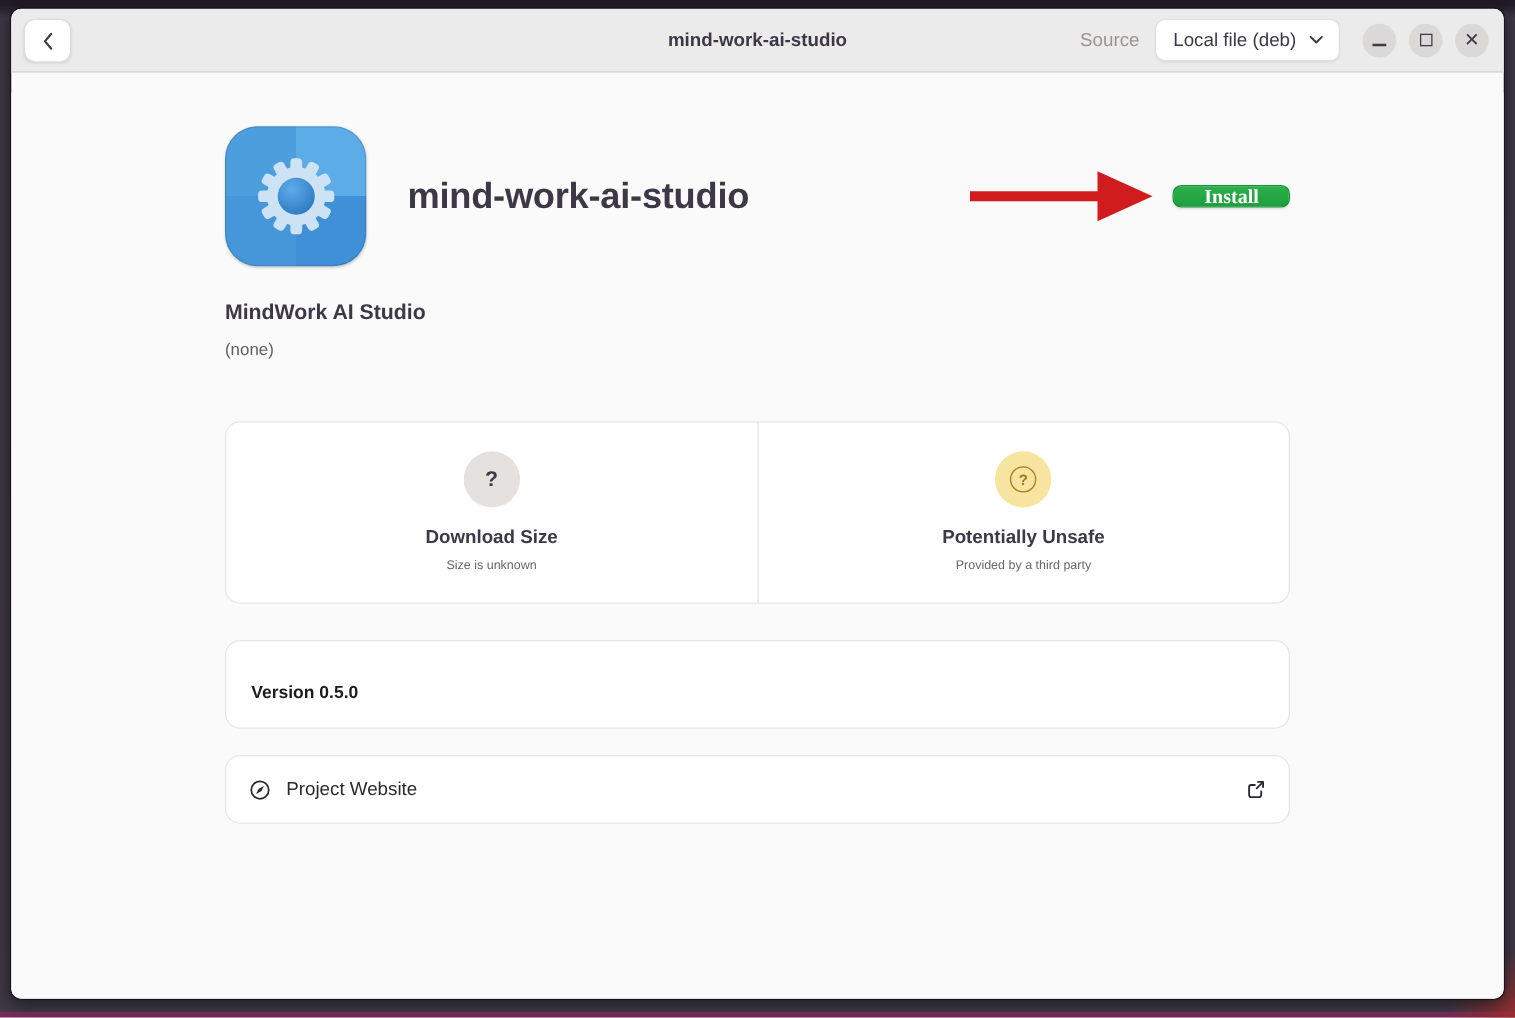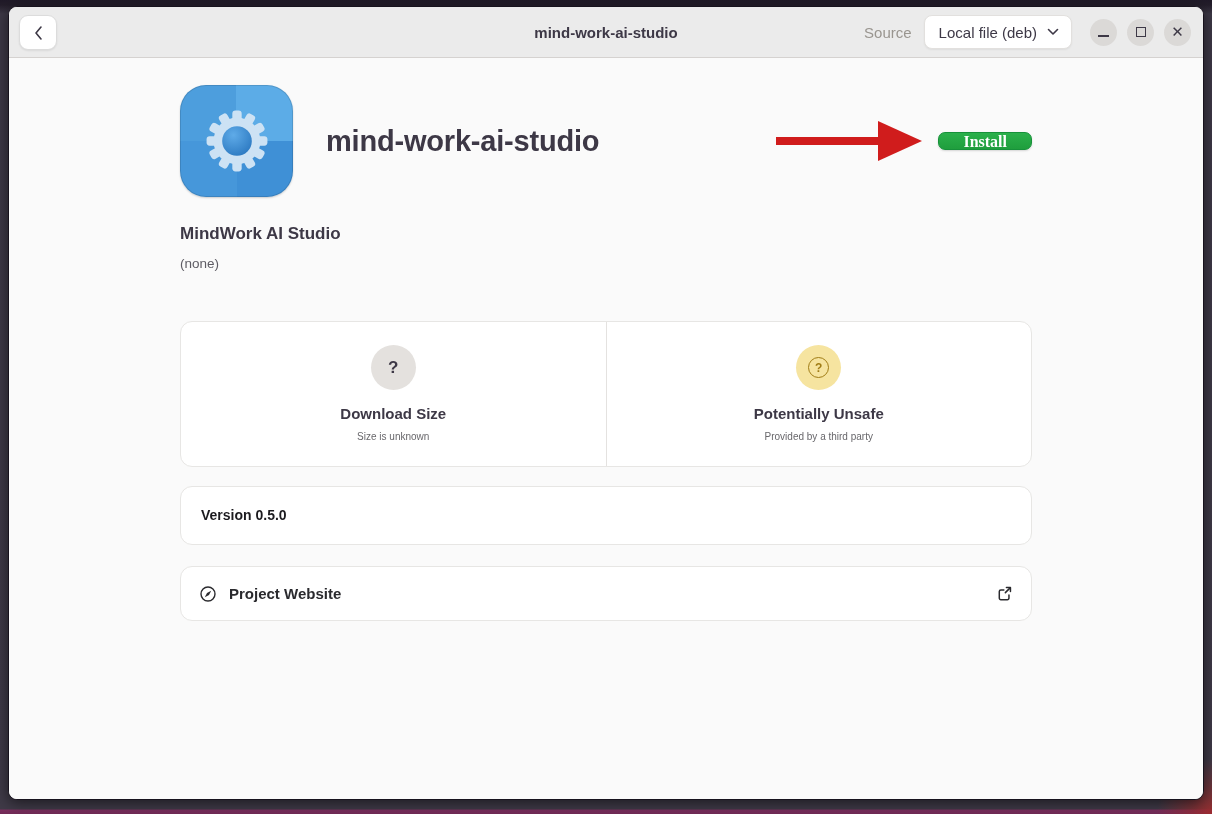--- a/index.html
+++ b/index.html
@@ -16,20 +16,21 @@
   .window {
     position: absolute;
     left: 8px; right: 8px; top: 6px; bottom: 14px;
     background: #fafafa;
     border-radius: 9px;
     border: 1px solid #17121d;
     box-shadow: 0 3px 14px rgba(0,0,0,.55);
     overflow: hidden;
     display: flex;
     flex-direction: column;
+    gap: 16px;
   }
 
   
   .headerbar {
     height: 51px;
     background: #ebebeb;
     border-bottom: 1px solid #d5d2d0;
     position: relative;
     display: flex;
     align-items: center;
@@ -158,33 +159,33 @@
     width: 21px; height: 21px;
     border: 1.6px solid #a07c15;
     border-radius: 50%;
     display: flex; align-items: center; justify-content: center;
     font-size: 12px; font-weight: bold; color: #a07c15;
   }
   .tile-title { margin-top: 15px; font-size: 15px; font-weight: bold; color: #3d3846; text-align: right; }
   .tile-sub { margin-top: 9px; font-size: 10px; color: #68676b; }
 
   
-  .version-card { margin-top: 19px; padding: 20px 20px 21px; }
+  .version-card { margin-top: 29px; padding: 32px 20px 21px; }
   .version-title { font-size: 14px; font-weight: bold; color: #1c1b1f; }
   .version-detail { font-size: 15px; color: #77767b; margin-top: 11px; }
 
   
   .website-card {
     margin-top: 21px;
     padding: 0 18px;
     height: 55px;
     display: flex; align-items: center;
     cursor: pointer;
   }
-  .website-label { font-size: 15px; color: #2a2a2e; margin-left: 12px; font-weight: bold; }
+  .website-label { font-size: 15px; color: #2a2a2e; margin-left: 12px; }
   .website-spacer { flex: 1; }
 
   .icon-svg { display: block; }
 </style>
 </head>
 <body>
 
 <div class="window">
 
   <div class="headerbar">

